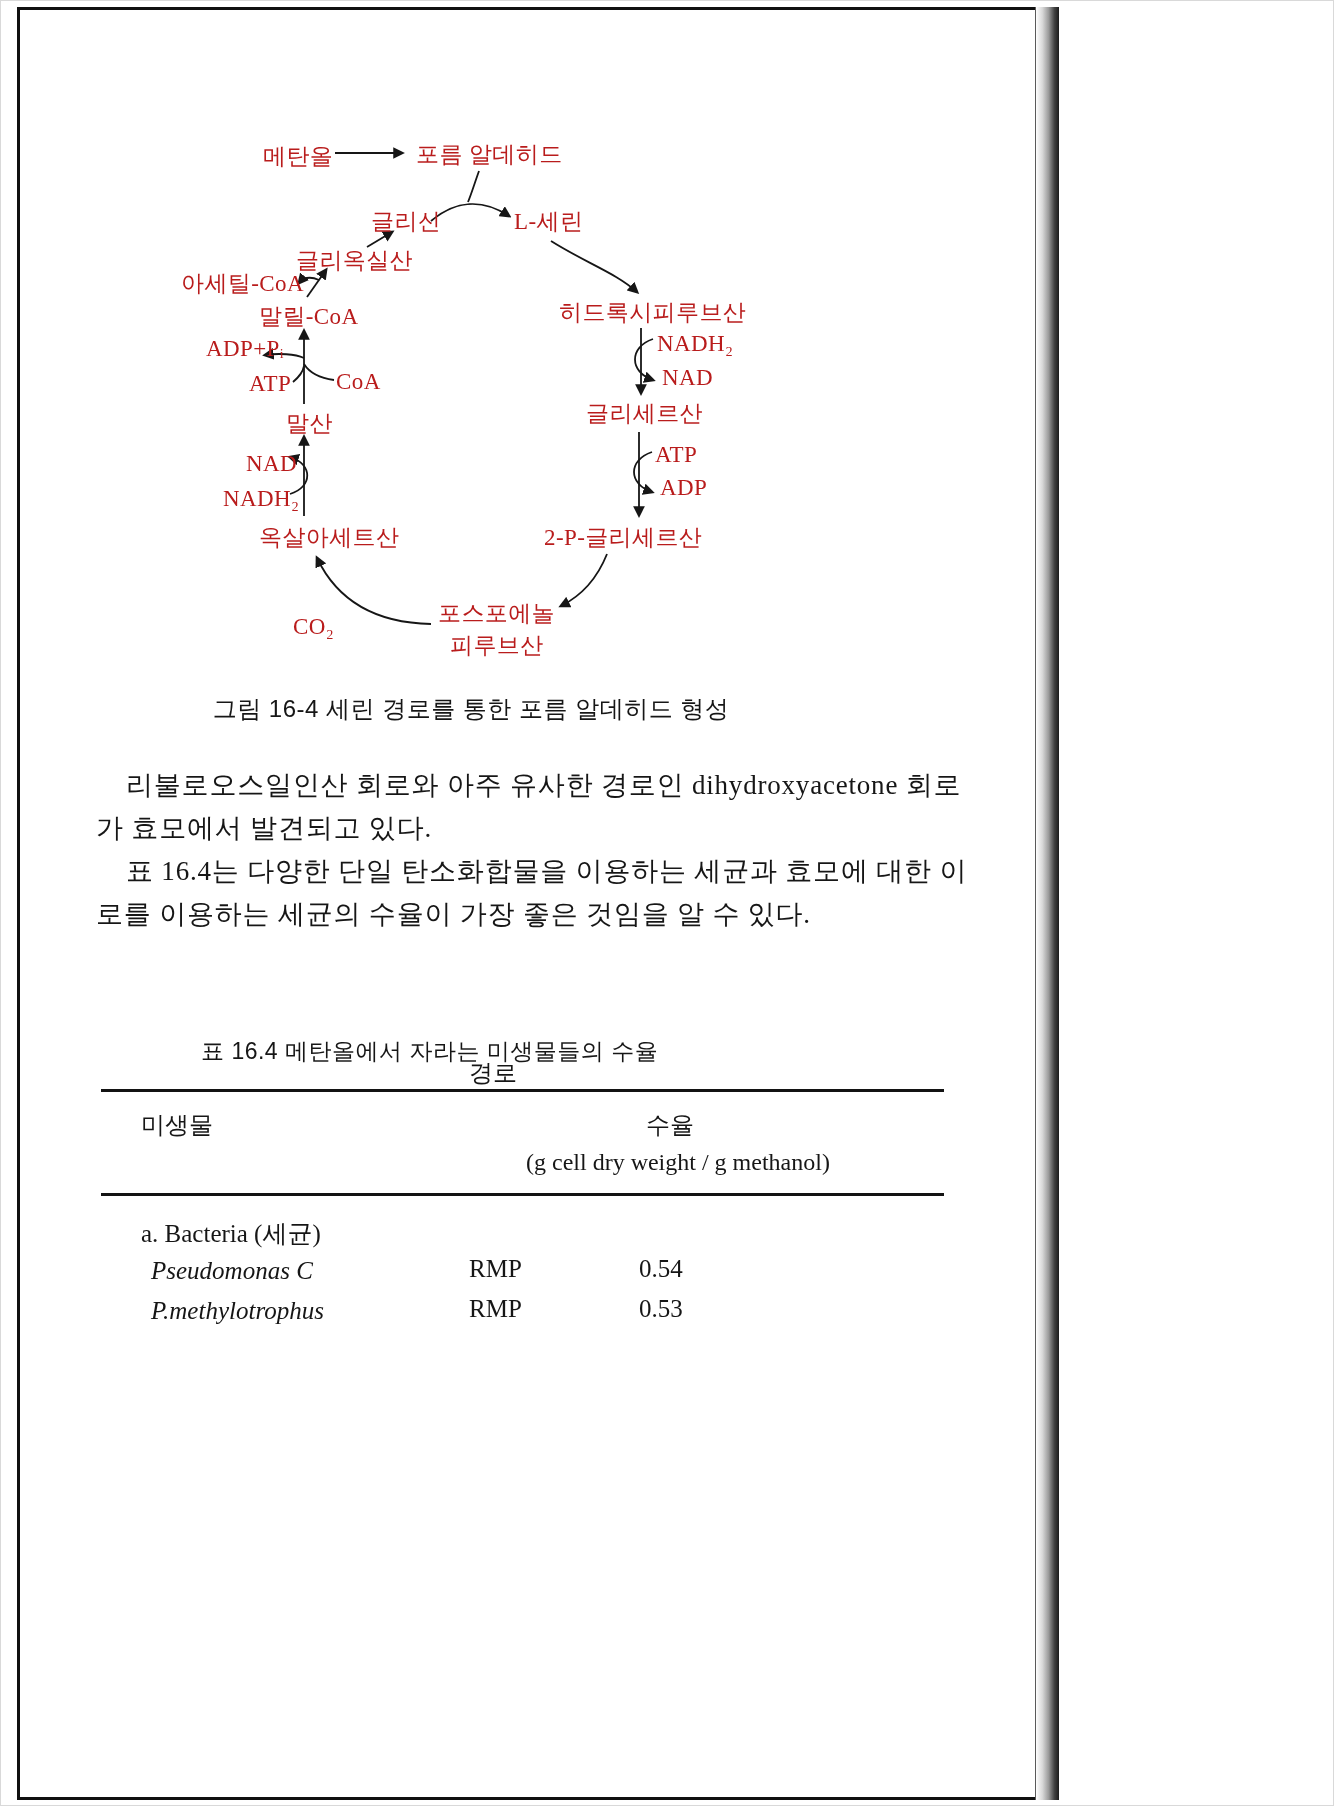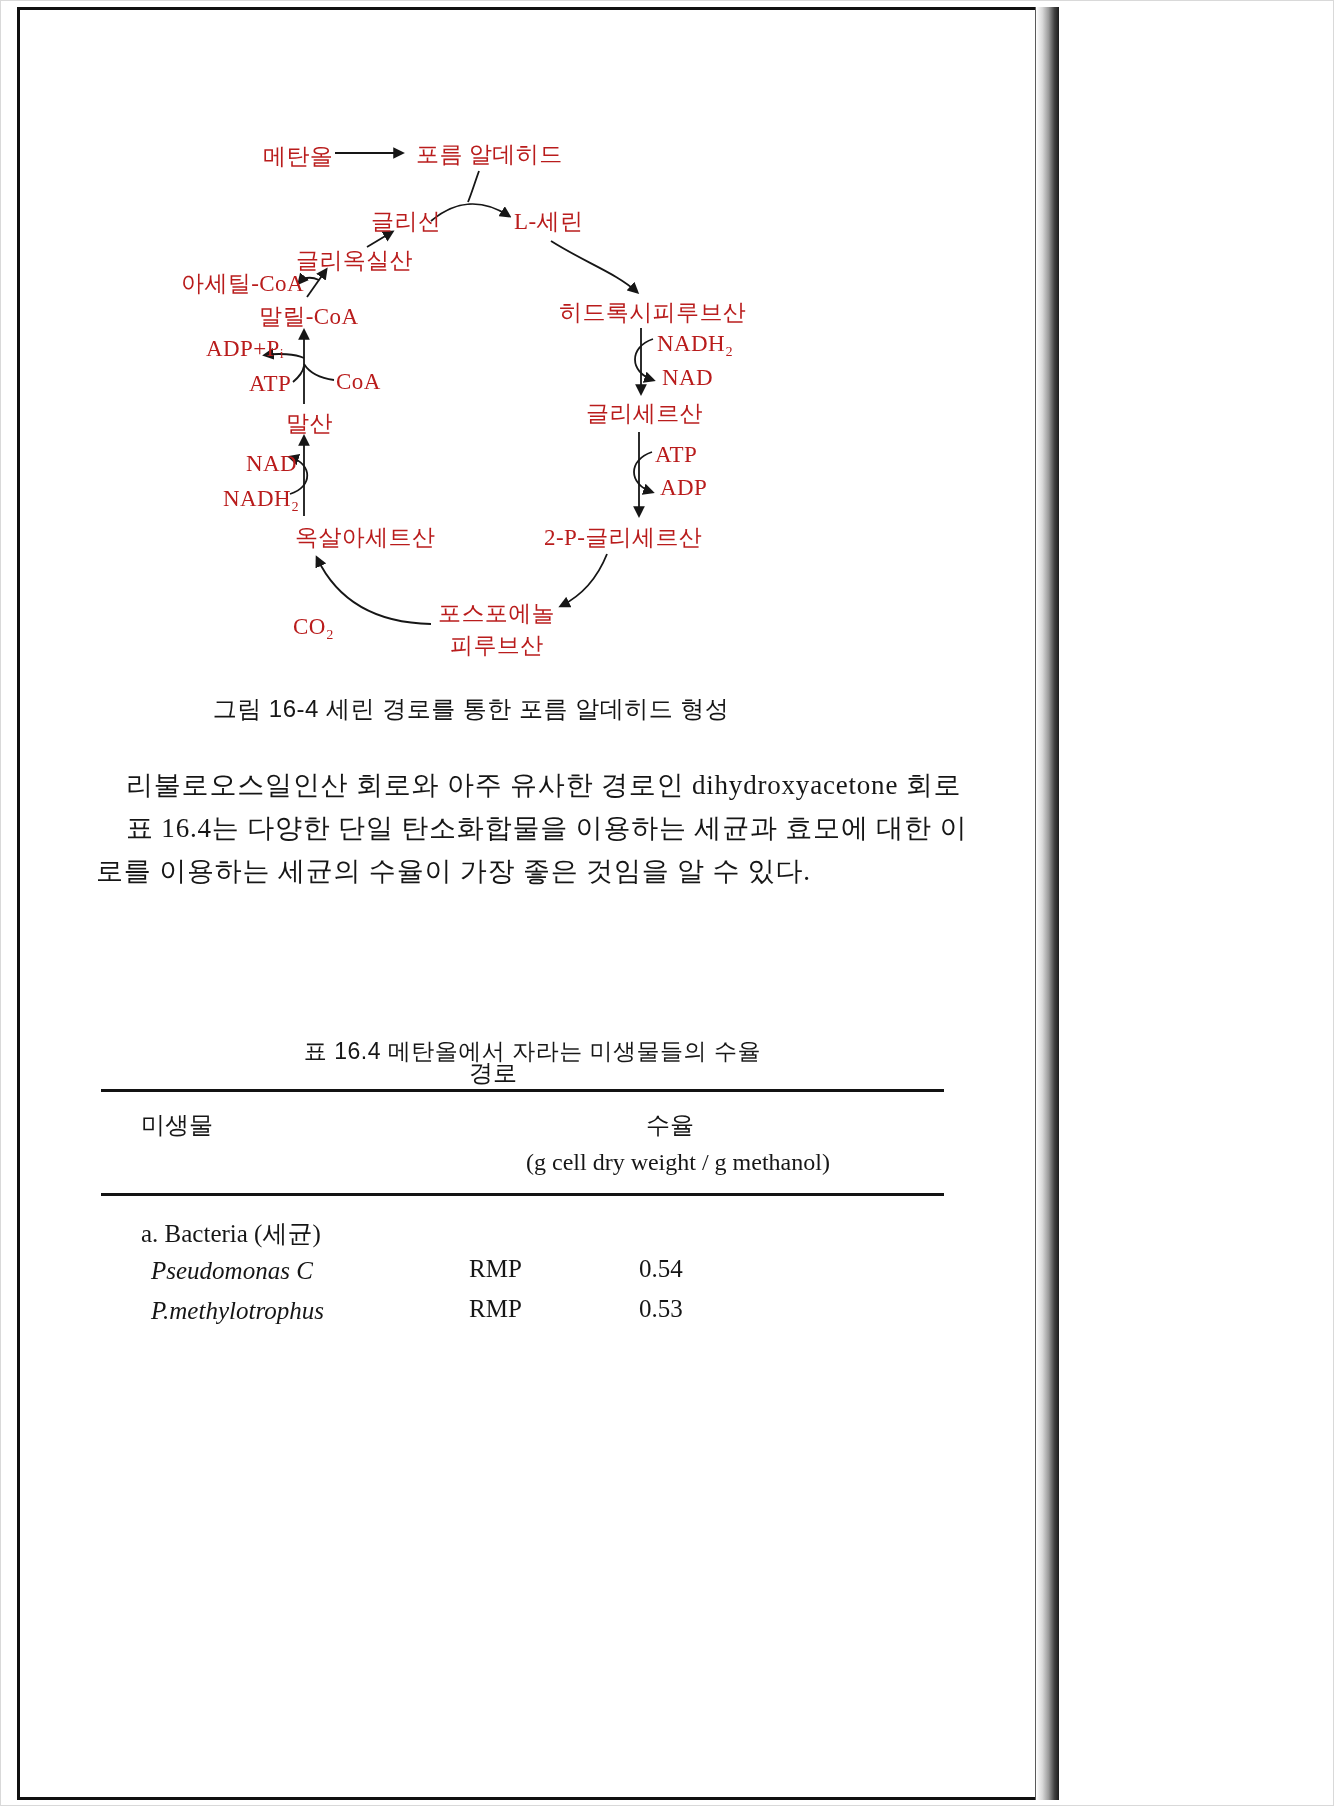--- a/index.html
+++ b/index.html
@@ -10,21 +10,21 @@
   .edge { position:absolute; left:1034px; top:6px; width:24px; height:1793px;
           background:linear-gradient(90deg,#ffffff 0%,#d8d8d8 28%,#9a9a9a 55%,#424242 80%,#1b1b1b 100%);
           border-left:1px solid #5a5a5a; }
   .arrows { position:absolute; left:0; top:0; pointer-events:none; }
   .nd { position:absolute; font-size:23px; letter-spacing:0.4px; white-space:nowrap; color:#b91c1c; }
   .fig-caption { position:absolute; left:180px; top:692px; width:580px; text-align:center;
                  font-family:"Liberation Sans","DejaVu Sans",sans-serif; font-size:24px; letter-spacing:0.5px; }
   .bodytext { position:absolute; left:95px; top:763px; width:880px; font-size:27px; letter-spacing:0.8px; }
   .bodytext .ln { height:43px; line-height:43px; white-space:nowrap; }
   .bodytext .indent { padding-left:30px; }
-  .tbl-caption { position:absolute; left:200px; top:1035px; width:560px; text-align:right;
+  .tbl-caption { position:absolute; left:200px; top:1035px; width:560px; text-align:left;
                  font-family:"Liberation Sans","DejaVu Sans",sans-serif; font-size:23px; letter-spacing:0.5px; }
   .rule { position:absolute; left:100px; width:843px; height:3px; background:#131313; }
   .tcell { position:absolute; white-space:nowrap; }
   .th { font-family:"Liberation Sans","DejaVu Sans",sans-serif; font-size:24px; }
   .td { font-size:25px; }
   .ital { font-style:italic; }
   .unit { font-size:24px; }
   .footer { position:absolute; left:553px; top:1366px; font-size:26px; font-weight:600; letter-spacing:1px; white-space:nowrap; }
 </style>
 </head>
@@ -72,37 +72,38 @@
     <div class="nd" style="left:513px; top:205px;">L-세린</div>
     <div class="nd" style="left:295px; top:244px;">글리옥실산</div>
     <div class="nd" style="left:180px; top:267px;">아세틸-CoA</div>
     <div class="nd" style="left:258px; top:300px;">말릴-CoA</div>
     <div class="nd" style="left:205px; top:335px;">ADP+Pᵢ</div>
     <div class="nd" style="left:248px; top:370px;">ATP</div>
     <div class="nd" style="left:335px; top:368px;">CoA</div>
     <div class="nd" style="left:285px; top:407px;">말산</div>
     <div class="nd" style="left:245px; top:450px;">NAD</div>
     <div class="nd" style="left:222px; top:485px;">NADH₂</div>
-    <div class="nd" style="left:258px; top:521px;margin-left:36px;">옥살아세트산</div>
+    <div class="nd" style="left:258px; top:521px;">옥살아세트산</div>
     <div class="nd" style="left:292px; top:593px;margin-top:20px;">CO₂</div>
     <div class="nd" style="left:437px; top:597px;">포스포에놀</div>
     <div class="nd" style="left:449px; top:629px;">피루브산</div>
     <div class="nd" style="left:558px; top:296px;">히드록시피루브산</div>
     <div class="nd" style="left:656px; top:330px;">NADH₂</div>
     <div class="nd" style="left:661px; top:364px;">NAD</div>
     <div class="nd" style="left:585px; top:397px;">글리세르산</div>
     <div class="nd" style="left:654px; top:441px;">ATP</div>
     <div class="nd" style="left:659px; top:474px;">ADP</div>
     <div class="nd" style="left:543px; top:521px;">2-P-글리세르산</div>
 
     <div class="fig-caption">그림 16-4 세린 경로를 통한 포름 알데히드 형성</div>
   </div>
 
   <div class="bodytext">
     <div class="ln indent">리불로오스일인산 회로와 아주 유사한 경로인 dihydroxyacetone 회로</div>
+    <div class="ln">가 효모에서 발견되고 있다.</div>
     <div class="ln indent">표 16.4는 다양한 단일 탄소화합물을 이용하는 세균과 효모에 대한 이</div>
     <div class="ln">로를 이용하는 세균의 수율이 가장 좋은 것임을 알 수 있다.</div>
   </div>
 
   <div>
     <div class="tbl-caption">표 16.4 메탄올에서 자라는 미생물들의 수율</div>
 
     <div class="rule" style="top:1088px;"></div>
 
     <div class="tcell th" style="left:140px; top:1108px;">미생물</div>

